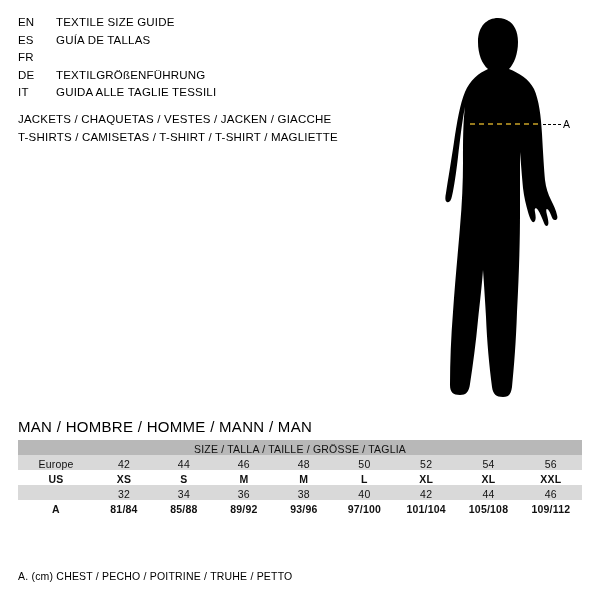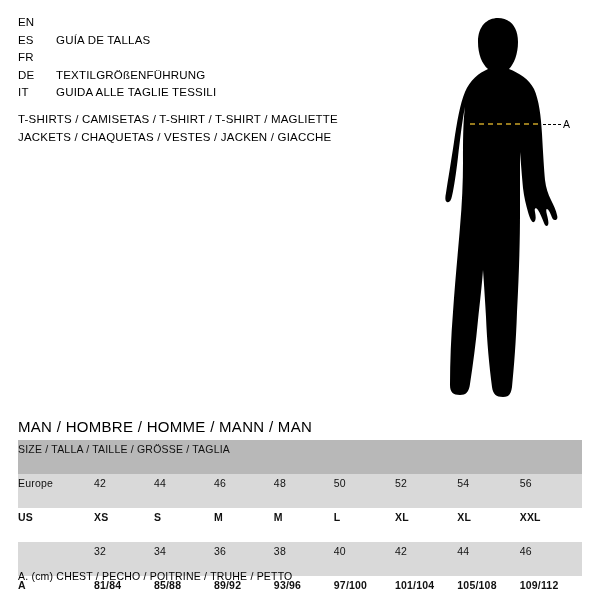--- a/index.html
+++ b/index.html
@@ -99,23 +99,24 @@
   table.size-table {
     position: absolute;
     left: 18px;
     top: 440px;
     width: 564px;
     border-collapse: collapse;
     font-size: 10.5px;
     color: #111;
   }
   table.size-table td {
-    padding: 3px 0 19px 0;
+    padding: 3px 0 0 0;
     letter-spacing: 0.2px;
     white-space: nowrap;
+    text-align: center;
   }
   .row-head td {
     background: #b8b8b8;
     font-size: 10.5px;
     padding-top: 4px;
     padding-bottom: 4px;
   }
   .row-shade td {
     background: #d9d9d9;
   }
@@ -142,41 +143,42 @@
   }
 </style>
 </head>
 <body>
 
 <div class="page">
 
   <div class="lang-block">
     <div class="lang-row">
       <div class="lang-code">EN</div>
+      <div class="lang-text">TEXTILE SIZE GUIDE</div>
     </div>
     <div class="lang-row">
       <div class="lang-code">ES</div>
       <div class="lang-text">GUÍA DE TALLAS</div>
     </div>
     <div class="lang-row">
       <div class="lang-code">FR</div>
     </div>
     <div class="lang-row">
       <div class="lang-code">DE</div>
       <div class="lang-text">TEXTILGRÖßENFÜHRUNG</div>
     </div>
     <div class="lang-row">
       <div class="lang-code">IT</div>
       <div class="lang-text">GUIDA ALLE TAGLIE TESSILI</div>
     </div>
   </div>
 
   <div class="category-block">
+    <div class="category-line">JACKETS / CHAQUETAS / VESTES / JACKEN / GIACCHE</div>
     <div class="category-line">T-SHIRTS / CAMISETAS / T-SHIRT / T-SHIRT / MAGLIETTE</div>
-    <div class="category-line">JACKETS / CHAQUETAS / VESTES / JACKEN / GIACCHE</div>
   </div>
 
   <div class="figure-wrap">
     <svg class="figure-svg" width="180" height="390" viewBox="0 0 180 390">
       <path fill="#000000" d="
         M63,30
         C63,14 72,6 83,6
         C94,6 103,14 103,30
         C103,42 99,52 94,57
         C104,61 114,67 119,77

